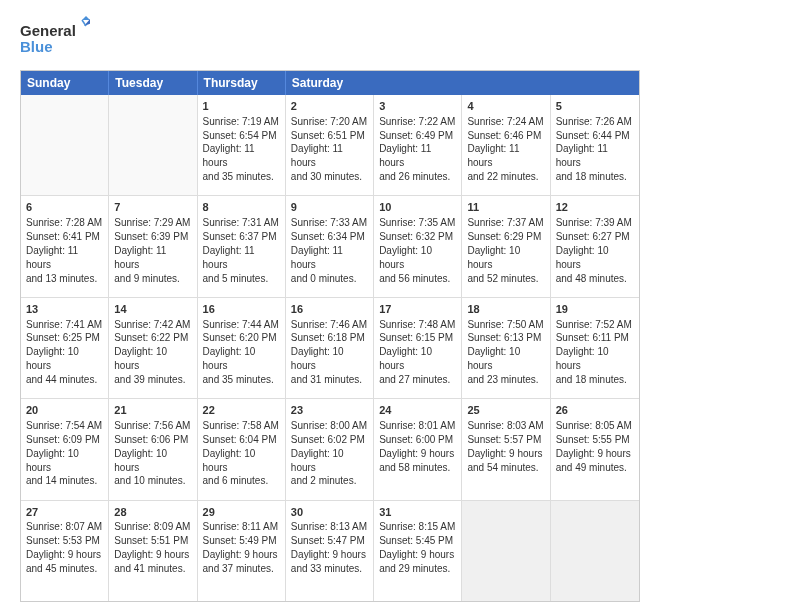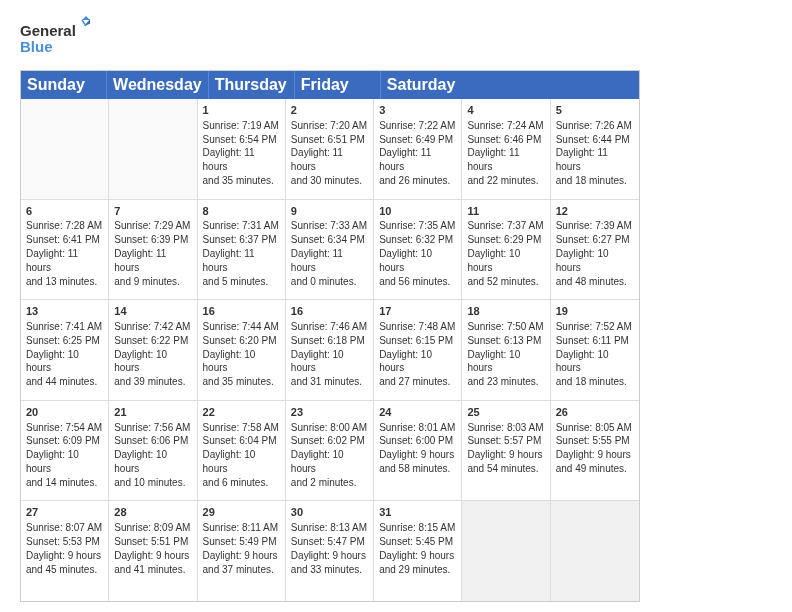--- a/index.html
+++ b/index.html
@@ -49,21 +49,21 @@
       border: 1px solid #ccc;
     }
     .cal-header {
       display: grid;
       grid-template-columns: repeat(7, 1fr);
       background: #3a6bbf;
     }
     .cal-header-cell {
       color: #fff;
       font-weight: bold;
-      font-size: 16px;
+      font-size: 12px;
       padding: 5px 6px;
       border-right: 1px solid #5588dd;
       text-align: left;
     }
     .cal-header-cell:last-child { border-right: none; }
     .cal-body {
       flex: 1;
       display: flex;
       flex-direction: column;
     }
@@ -114,23 +114,22 @@
 </div>
     <div class="title-block">
       <div class="month-title"></div>
       <div class="location"></div>
     </div>
   </div>
 
   <div class="calendar">
     <div class="cal-header">
     <div class="cal-header-cell">Sunday</div>
-        <div class="cal-header-cell">Wednesday</div>
+        <div class="cal-header-cell">Tuesday</div>
         <div class="cal-header-cell">Thursday</div>
-        <div class="cal-header-cell">Friday</div>
         <div class="cal-header-cell">Saturday</div>
       </div>
     <div class="cal-body">
     <div class="cal-row">
           <div class="cal-cell empty"></div>
           <div class="cal-cell empty"></div>
           <div class="cal-cell"><span class="day-num">1</span><span class="cell-text" style="white-space: pre-wrap;">Sunrise: 7:19 AM
 Sunset: 6:54 PM
 Daylight: 11 hours
 and 35 minutes.</span></div>

